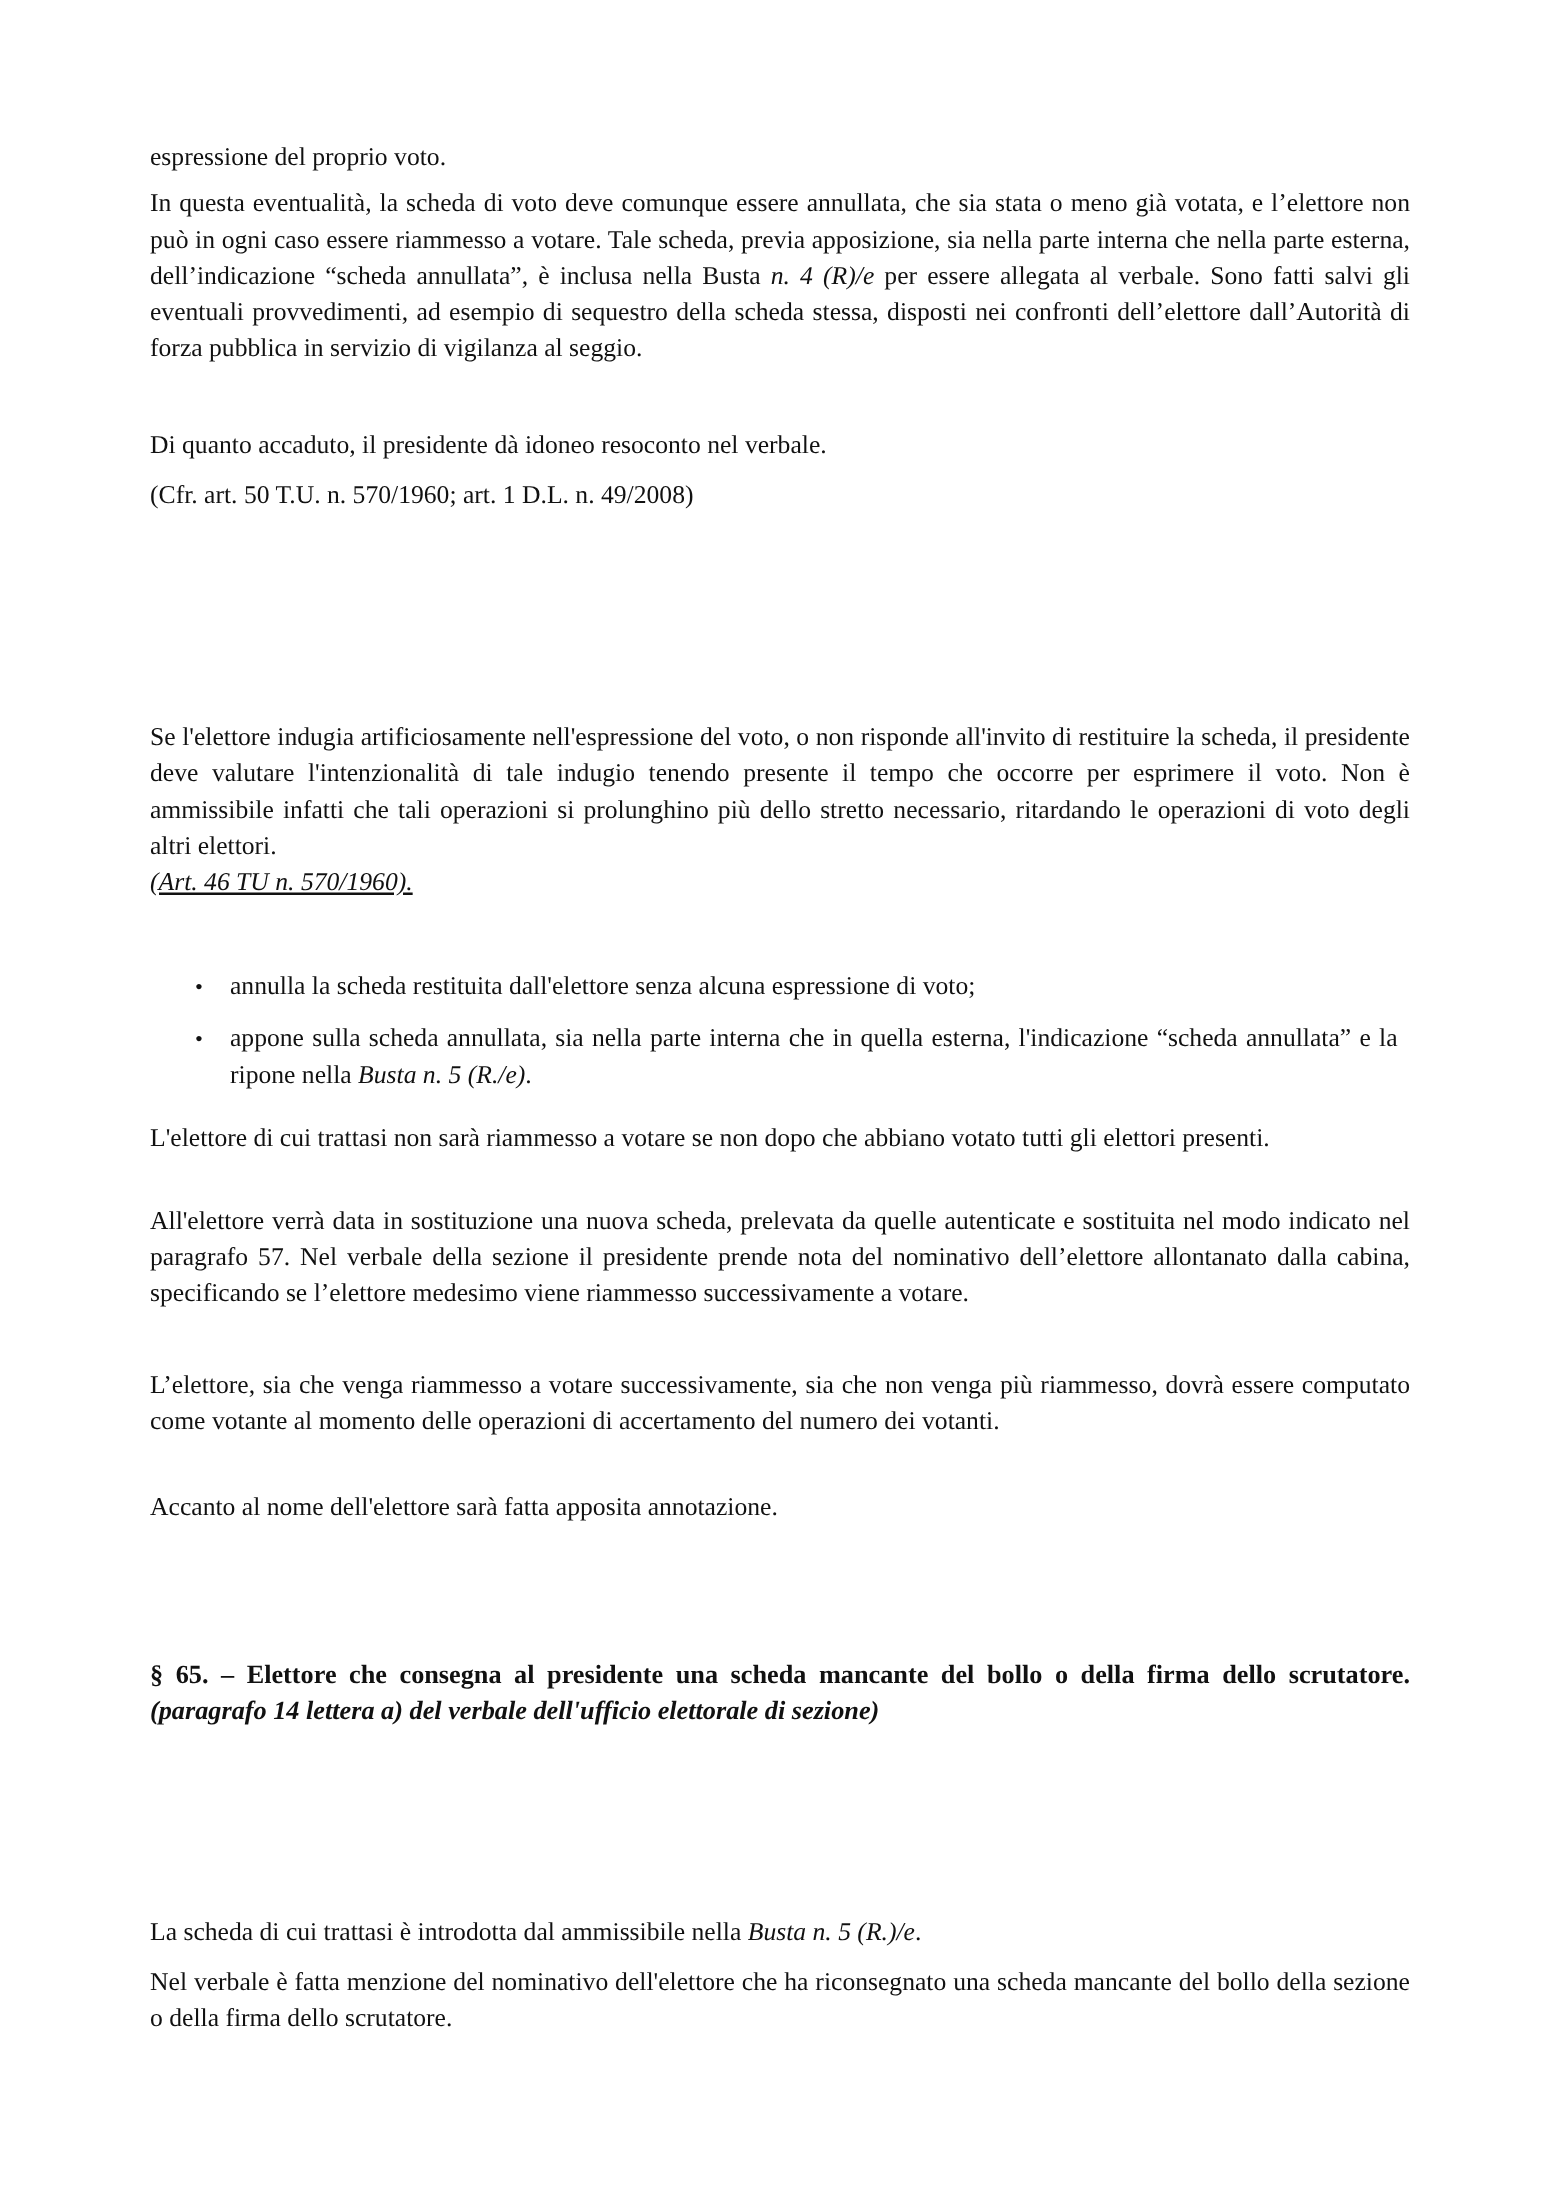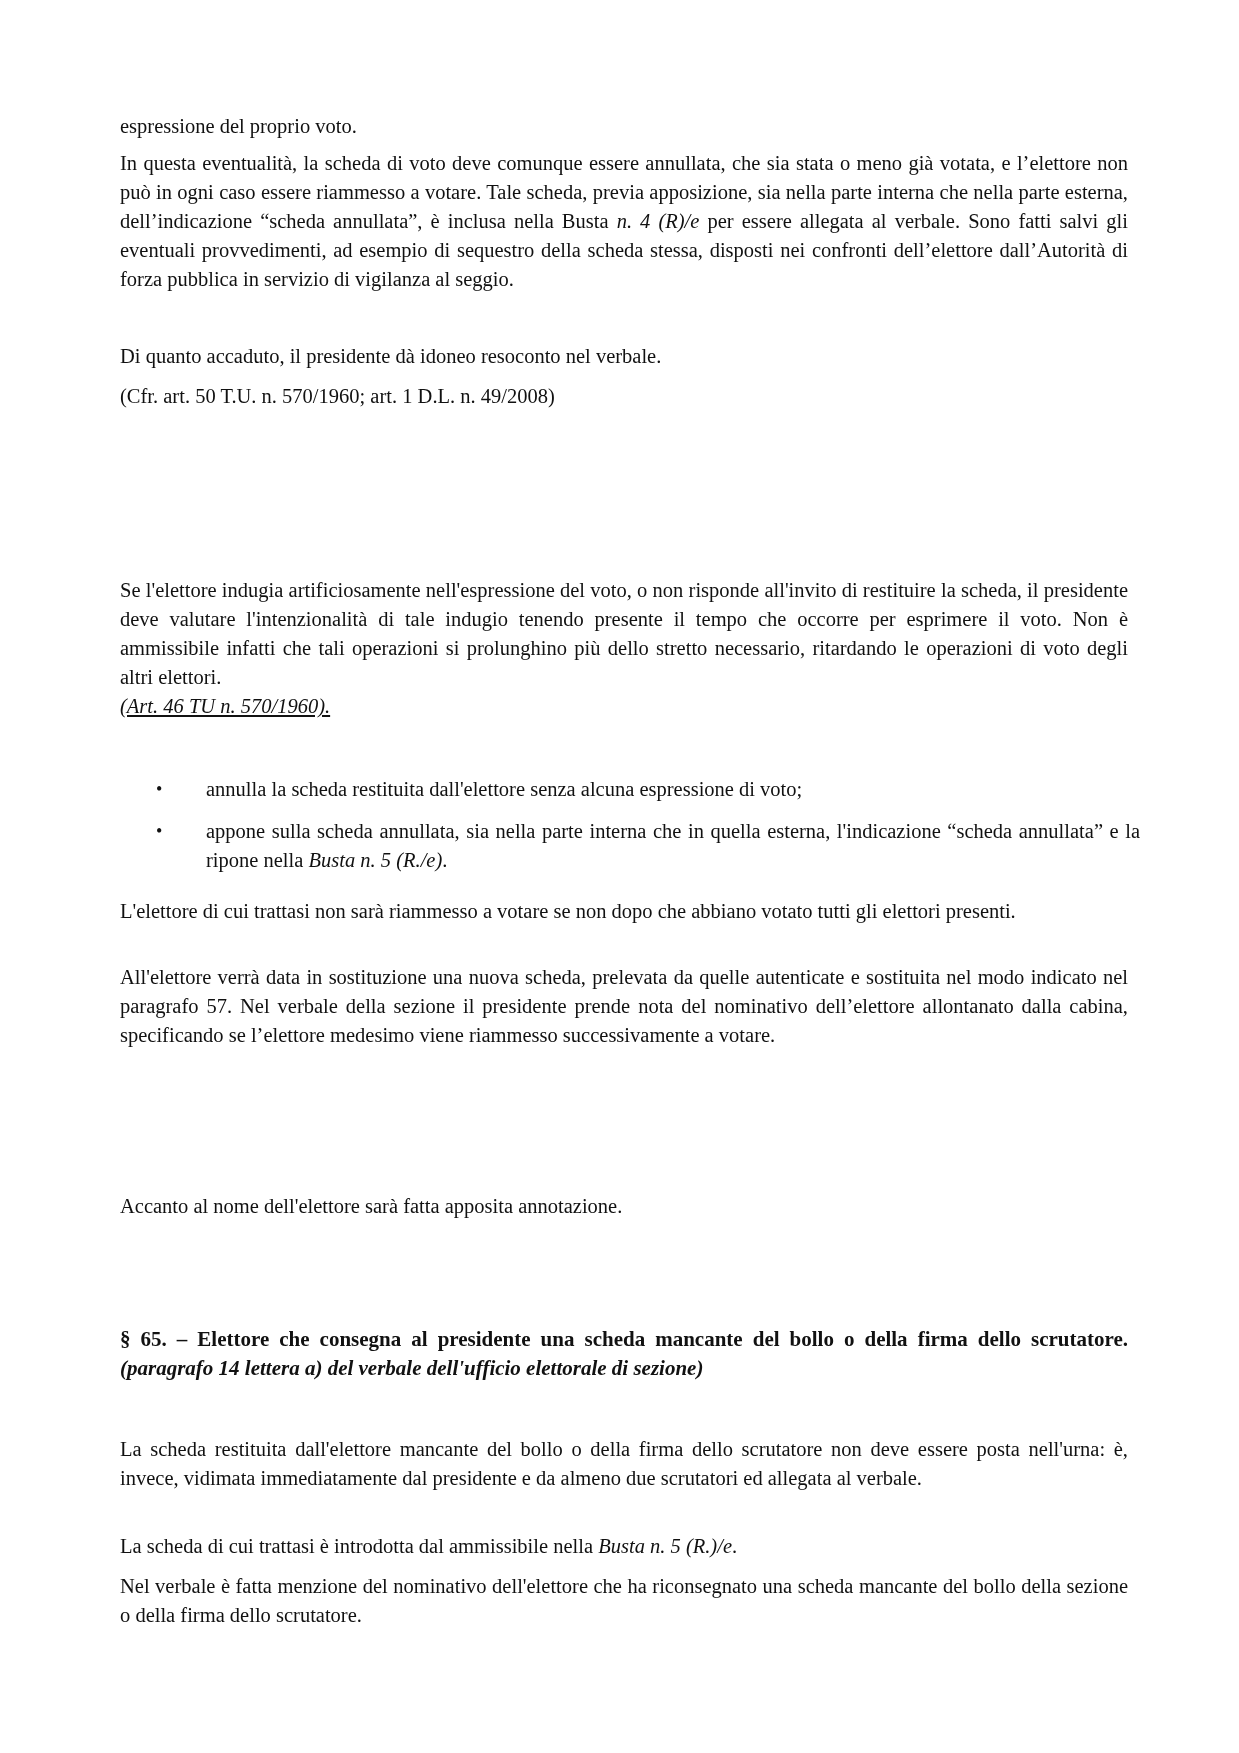--- a/index.html
+++ b/index.html
@@ -21,21 +21,21 @@
   }
   .h i { font-weight: bold; }
   .bullet-item {
     position: absolute; left: 120px; width: 1008px;
     font-size: 20.5px; line-height: 29px;
   }
   .bullet-item .dot {
     position: absolute; left: 36px; top: 0; font-size: 18px;
   }
   .bullet-item .txt {
-    position: absolute; left: 86px; width: 934px; text-align: justify;
+    position: absolute; left: 64px; width: 934px; text-align: justify;
   }
 </style>
 </head>
 <body>
 
 <div class="page">
 
   <p class="p" style="top:112px;">espressione del proprio voto.</p>
 
   <p class="p" style="top:149px;"><span>In questa eventualità, la scheda di voto deve comunque essere annullata, che sia stata o meno già votata, e l’elettore non può in ogni caso essere riammesso a votare. Tale scheda, previa apposizione, sia nella parte interna che nella parte esterna, dell’indicazione “scheda annullata”, è inclusa nella Busta </span><i>n. 4 (R)/e</i><span> per essere allegata al verbale. Sono fatti salvi gli eventuali provvedimenti, ad esempio di sequestro della scheda stessa, disposti nei confronti dell’elettore dall’Autorità di forza pubblica in servizio di vigilanza al seggio.</span></p>
@@ -57,24 +57,24 @@
 
   <div class="bullet-item" style="top:817px;">
     <span class="dot">•</span>
     <span class="txt"><span>appone sulla scheda annullata, sia nella parte interna che in quella esterna, l'indicazione “scheda annullata” e la ripone nella </span><i>Busta n. 5 (R./e)</i><span>.</span></span>
   </div>
 
   <p class="p" style="top:897px;">L'elettore di cui trattasi non sarà riammesso a votare se non dopo che abbiano votato tutti gli elettori presenti.</p>
 
   <p class="p" style="top:963px;">All'elettore verrà data in sostituzione una nuova scheda, prelevata da quelle autenticate e  sostituita nel modo indicato nel paragrafo 57. Nel verbale della sezione il presidente prende nota del nominativo dell’elettore allontanato dalla cabina, specificando se l’elettore medesimo viene riammesso successivamente a votare.</p>
 
+  <p class="p" style="top:1094px;">L’elettore, sia che venga riammesso a votare successivamente, sia che non venga più riammesso, dovrà essere computato come votante al momento delle operazioni di accertamento del numero dei votanti.</p>
 
   <p class="p" style="top:1192px;">Accanto al nome dell'elettore sarà fatta apposita annotazione.</p>
 
   <p class="h" style="top:1325px;"><span>§ 65. – Elettore che consegna al presidente una scheda mancante del bollo o della firma dello scrutatore.</span> <i>(paragrafo 14 lettera a)  del verbale dell'ufficio elettorale di sezione)</i></p>
 
-  <p class="p" style="top:1435px;">La scheda restituita dall'elettore mancante del bollo o della firma dello scrutatore non deve essere posta nell'urna: è, invece, vidimata immediatamente dal presidente e da almeno due scrutatori ed allegata al verbale.</p>
 
   <p class="p" style="top:1532px;"><span>La scheda di cui trattasi è introdotta dal ammissibile nella </span><i>Busta n. 5 (R.)/e</i><span>.</span></p>
 
   <p class="p" style="top:1572px;">Nel verbale è fatta menzione del nominativo dell'elettore che ha riconsegnato una scheda mancante del bollo della sezione o della firma dello scrutatore.</p>
 
 </div>
 
 </body></html>

